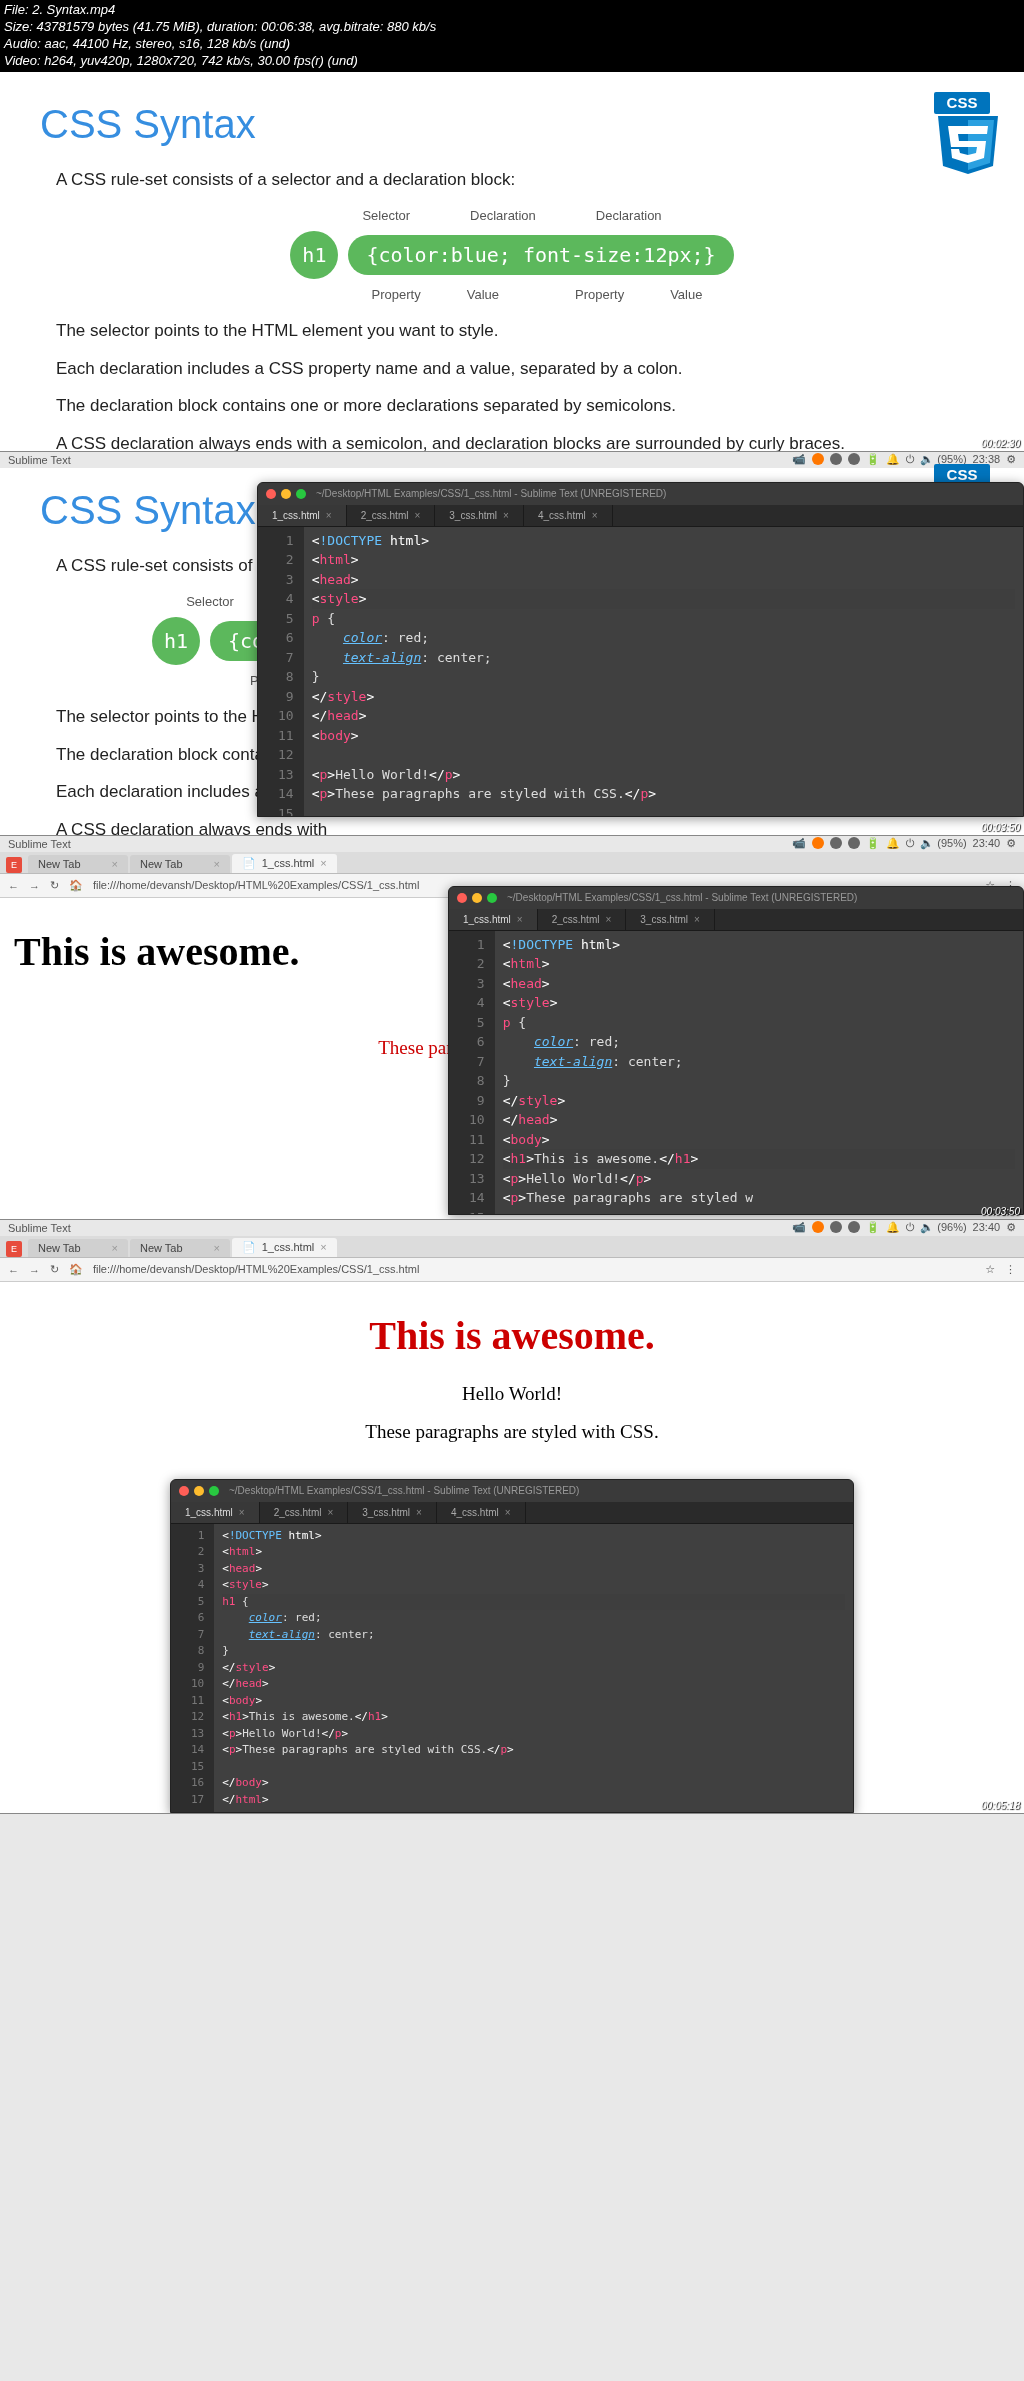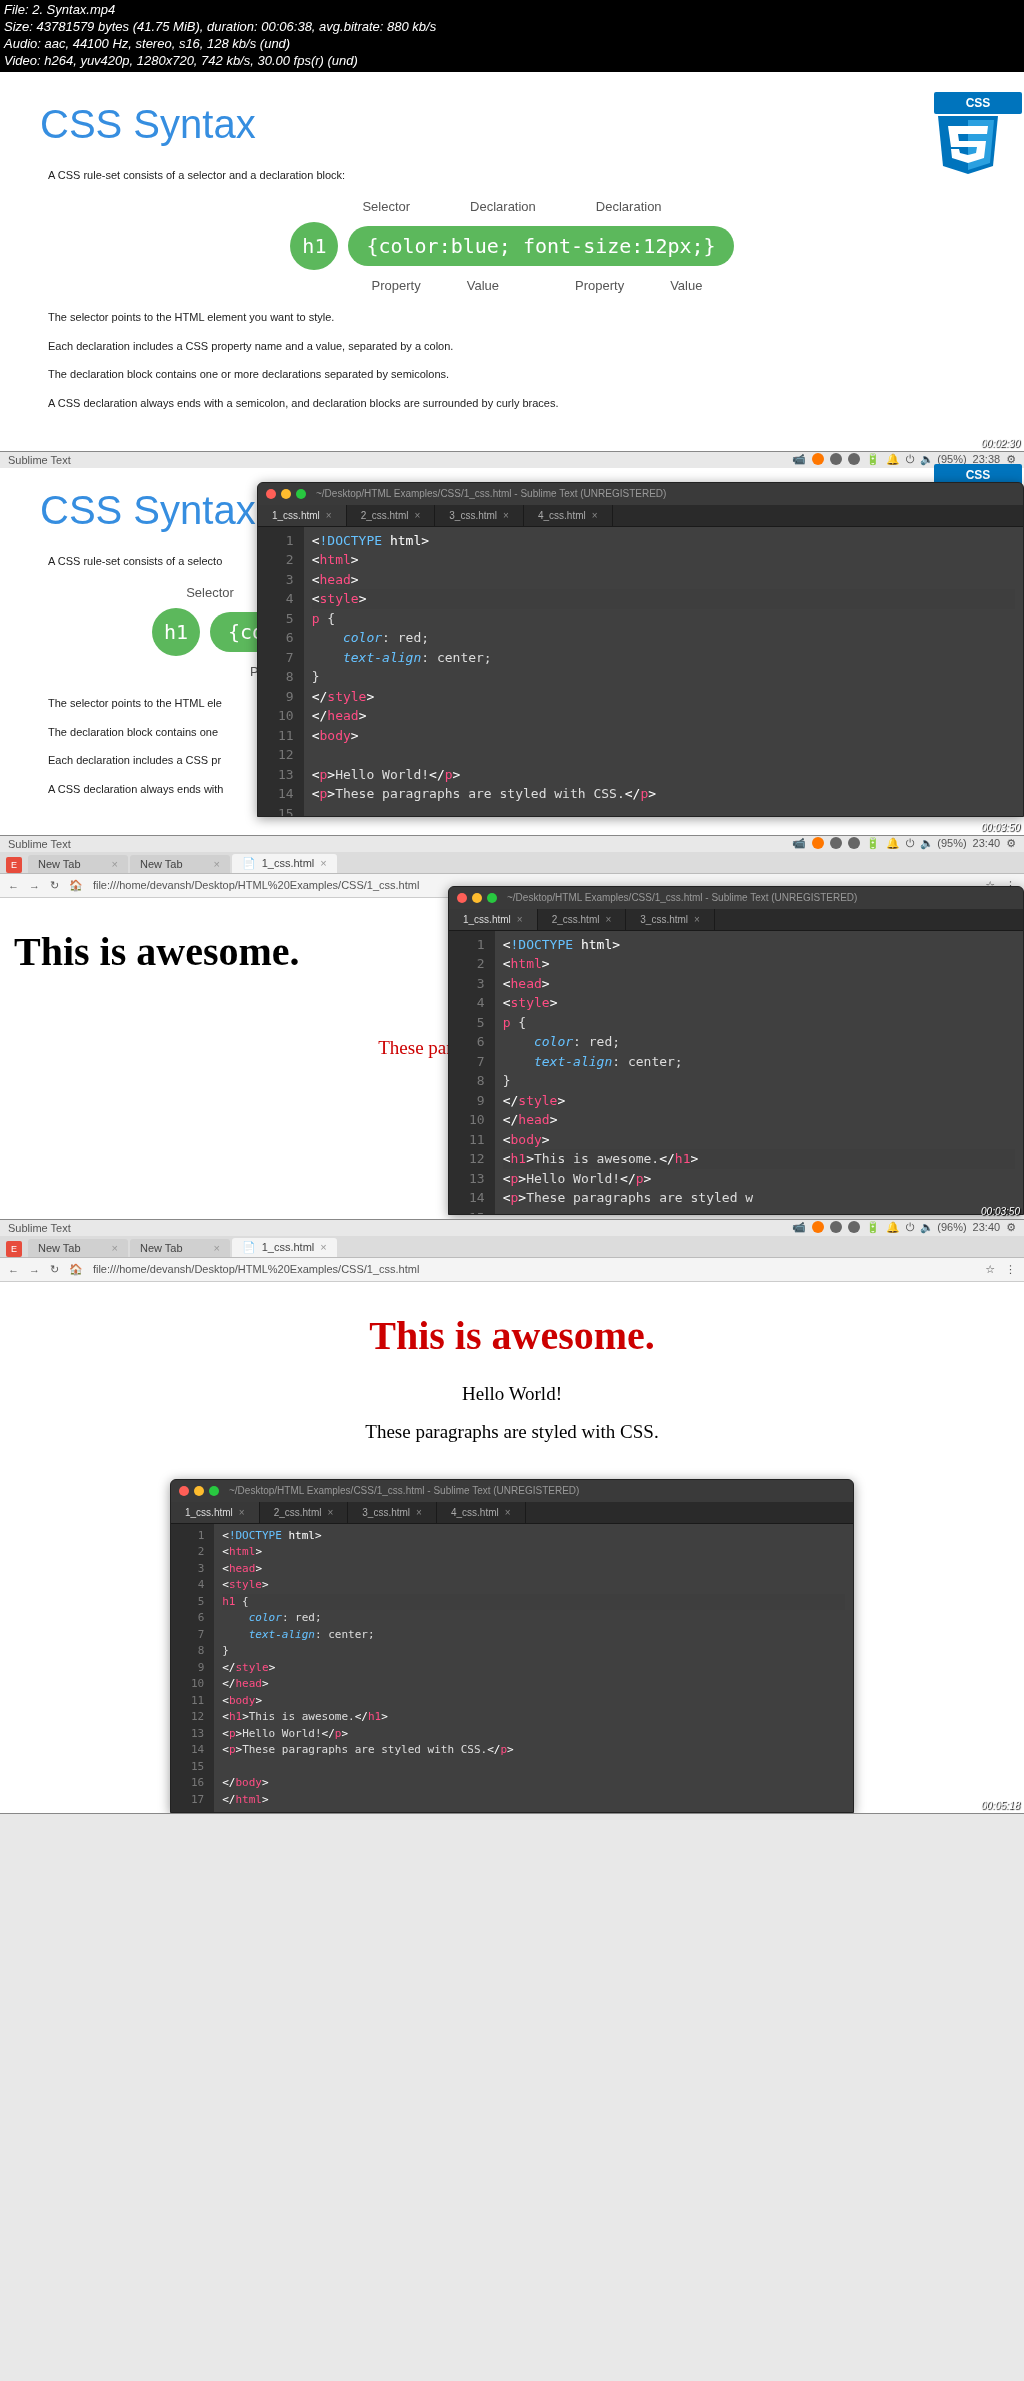--- a/index.html
+++ b/index.html
@@ -4,43 +4,43 @@
 <style>
 * { box-sizing: border-box; margin: 0; padding: 0; }
 body { font-family: Arial, sans-serif; width: 1024px; background: #e8e8e8; }
 .mediainfo { background: #000; color: #fff; font-family: 'Arial', sans-serif; font-style: italic; font-size: 13px; padding: 2px 4px; line-height: 1.3; }
 .screenshot { background: #fff; position: relative; overflow: hidden; border-bottom: 1px solid #888; }
 .title-bar { background: #e8e8e8; font-size: 11px; padding: 2px 8px; color: #555; display: flex; justify-content: space-between; align-items: center; height: 16px; }
 .sys-icons { display: flex; gap: 6px; font-size: 11px; }
 .page-content { padding: 20px 40px 20px 40px; position: relative; }
 h1.css-title { color: #368ee0; font-size: 40px; font-weight: normal; margin: 10px 0 20px 0; }
 .css3-logo { position: absolute; right: 20px; top: 20px; width: 70px; height: 90px; }
-.css3-badge { width: 88px; height: 22px; background: #0074bd; color: #fff; display: flex; align-items: center; justify-content: center; font-weight: bold; font-size: 12px; border-radius: 2px; }
+.css3-badge { width: 56px; height: 22px; background: #0074bd; color: #fff; display: flex; align-items: center; justify-content: center; font-weight: bold; font-size: 15px; border-radius: 2px; }
 .css3-shield { width: 68px; height: 60px; margin-top: 2px; }
-.body-text { font-size: 11px; color: #222; margin: 12px 8px; line-height: 1.5; }
+.body-text { font-size: 17px; color: #222; margin: 12px 16px; line-height: 1.5; }
 .diag-label { text-align: center; font-size: 13px; color: #555; padding: 4px 10px; }
 .pill { background: #5cb85c; color: #fff; border-radius: 20px; padding: 8px 18px; font-family: monospace; font-size: 20px; display: inline-flex; align-items: center; }
 .pill-h1 { border-radius: 50%; width: 48px; height: 48px; display: inline-flex; align-items: center; justify-content: center; margin-right: 10px; }
 .diag-sub { text-align: center; font-size: 13px; color: #555; padding: 4px; }
 .ts-overlay { position: absolute; right: 4px; bottom: 2px; font-family: Arial; font-style: italic; font-size: 10px; color: #fff; text-shadow: 1px 1px 1px #000; }
 
 
 .sublime { position: absolute; background: #2d2d2d; border: 1px solid #222; border-radius: 6px 6px 0 0; box-shadow: 0 2px 12px rgba(0,0,0,.4); overflow: hidden; }
 .subl-title { height: 22px; background: #3a3a3a; display: flex; align-items: center; padding: 0 8px; font-size: 10px; color: #999; }
 .traffic { display: flex; gap: 5px; margin-right: 10px; }
 .traffic span { width: 10px; height: 10px; border-radius: 50%; }
 .t-red { background: #ff5f57; } .t-yel { background: #febc2e; } .t-grn { background: #28c840; }
 .subl-tabs { height: 22px; background: #2a2a2a; display: flex; border-bottom: 1px solid #1a1a1a; }
 .subl-tab { padding: 3px 14px; font-size: 10px; color: #aaa; border-right: 1px solid #1a1a1a; display: flex; align-items: center; gap: 6px; }
 .subl-tab.active { background: #383838; color: #ddd; }
 .subl-tab .x { color: #888; font-size: 10px; }
 .code-area { display: flex; font-family: 'Menlo', monospace; font-size: 13px; line-height: 1.5; }
 .gutter { background: #2d2d2d; color: #777; text-align: right; padding: 4px 10px 4px 20px; user-select: none; }
 .code { background: #404040; color: #ddd; padding: 4px 8px; flex: 1; white-space: pre; }
-.c-tag { color: #ff4d84; } .c-br { color: #fff; } .c-doc { color: #66c2ff; } .c-sel { color: #ff4d84; } .c-prop { color: #66c2ff; font-style: italic; }
+.c-tag { color: #ff4d84; } .c-br { color: #fff; } .c-doc { color: #66c2ff; } .c-sel { color: #ff4d84; } .c-prop { color: #66c2ff; font-style: italic; text-decoration: underline; }
 .hl-line { background: #3e3e3e; display: inline-block; width: 100%; }
 
 
 .browser-tabs { height: 22px; background: #dcdcdc; display: flex; align-items: flex-end; padding: 0 6px; border-bottom: 1px solid #bbb; }
 .btab { background: #f4f4f4; padding: 3px 10px; font-size: 11px; color: #444; border-radius: 3px 3px 0 0; margin-right: 2px; display: flex; align-items: center; gap: 6px; min-width: 100px; }
 .btab .x { color: #999; margin-left: auto; }
 .btab.inactive { background: #d0d0d0; align-items: flex-end; }
 .addr-bar { height: 24px; background: #f4f4f4; display: flex; align-items: center; padding: 0 8px; gap: 10px; border-bottom: 1px solid #ccc; font-size: 11px; color: #555; }
 .addr-url { flex: 1; }
 .render { background: #fff; padding: 20px 14px; position: relative; min-height: 340px; }

